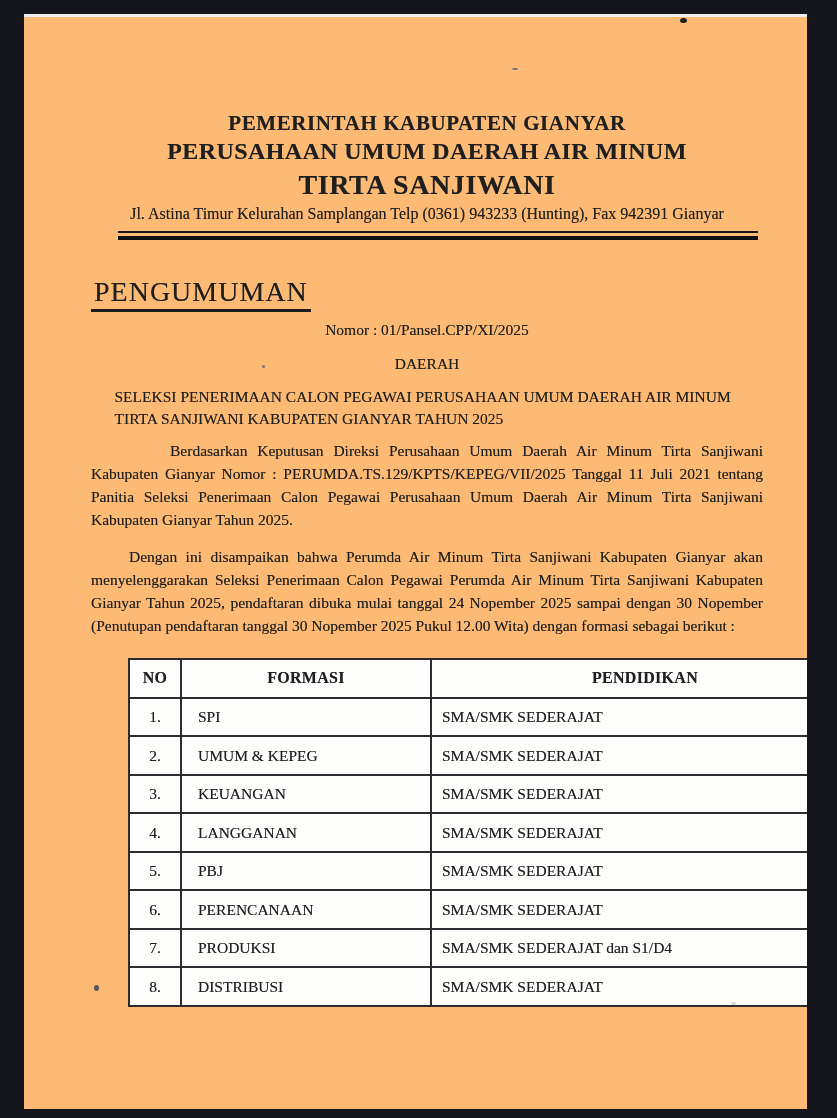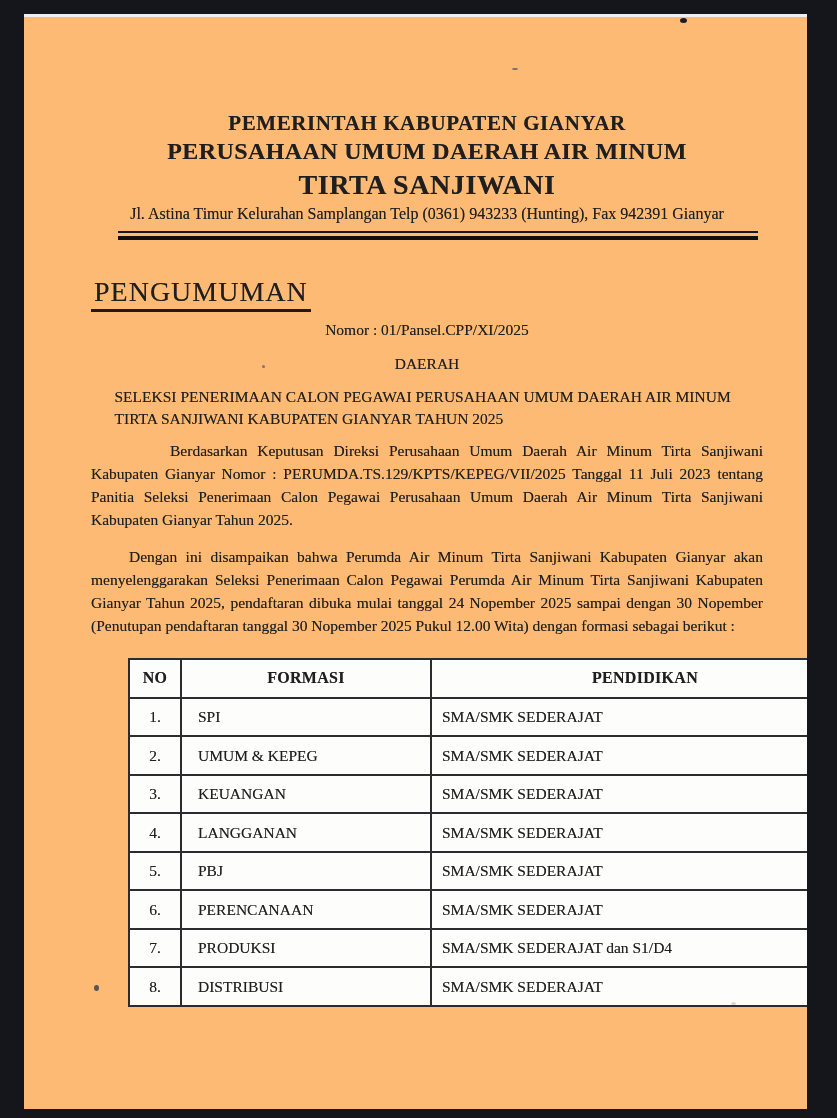--- a/index.html
+++ b/index.html
@@ -100,21 +100,21 @@
     </header>
 
     <main>
       <div class="title-wrap">
         <span class="title-text">PENGUMUMAN</span>
       </div>
       <div class="nomor">Nomor : 01/Pansel.CPP/XI/2025</div>
       <div class="tentang">DAERAH</div>
       <div class="subject">SELEKSI PENERIMAAN CALON PEGAWAI PERUSAHAAN UMUM DAERAH AIR MINUM TIRTA SANJIWANI KABUPATEN GIANYAR TAHUN 2025</div>
 
-      <p class="body-par par-1">Berdasarkan Keputusan Direksi Perusahaan Umum Daerah Air Minum Tirta Sanjiwani Kabupaten Gianyar Nomor : PERUMDA.TS.129/KPTS/KEPEG/VII/2025 Tanggal 11 Juli 2023 tentang Panitia Seleksi Penerimaan Calon Pegawai Perusahaan Umum Daerah Air Minum Tirta Sanjiwani Kabupaten Gianyar Tahun 2025.</p>
+      <p class="body-par par-1">Berdasarkan Keputusan Direksi Perusahaan Umum Daerah Air Minum Tirta Sanjiwani Kabupaten Gianyar Nomor : PERUMDA.TS.129/KPTS/KEPEG/VII/2025 Tanggal 11 Juli 2021 tentang Panitia Seleksi Penerimaan Calon Pegawai Perusahaan Umum Daerah Air Minum Tirta Sanjiwani Kabupaten Gianyar Tahun 2025.</p>
       <p class="body-par par-2">Dengan ini disampaikan bahwa Perumda Air Minum Tirta Sanjiwani Kabupaten Gianyar akan menyelenggarakan Seleksi Penerimaan Calon Pegawai Perumda Air Minum Tirta Sanjiwani Kabupaten Gianyar Tahun 2025, pendaftaran dibuka mulai tanggal 24 Nopember 2025 sampai dengan 30 Nopember (Penutupan pendaftaran tanggal 30 Nopember 2025 Pukul 12.00 Wita) dengan formasi sebagai berikut :</p>
 
       <table class="formasi">
         <thead>
           <tr>
             <th class="w-no">NO</th>
             <th class="w-formasi">FORMASI</th>
             <th>PENDIDIKAN</th>
           </tr>
         </thead>

